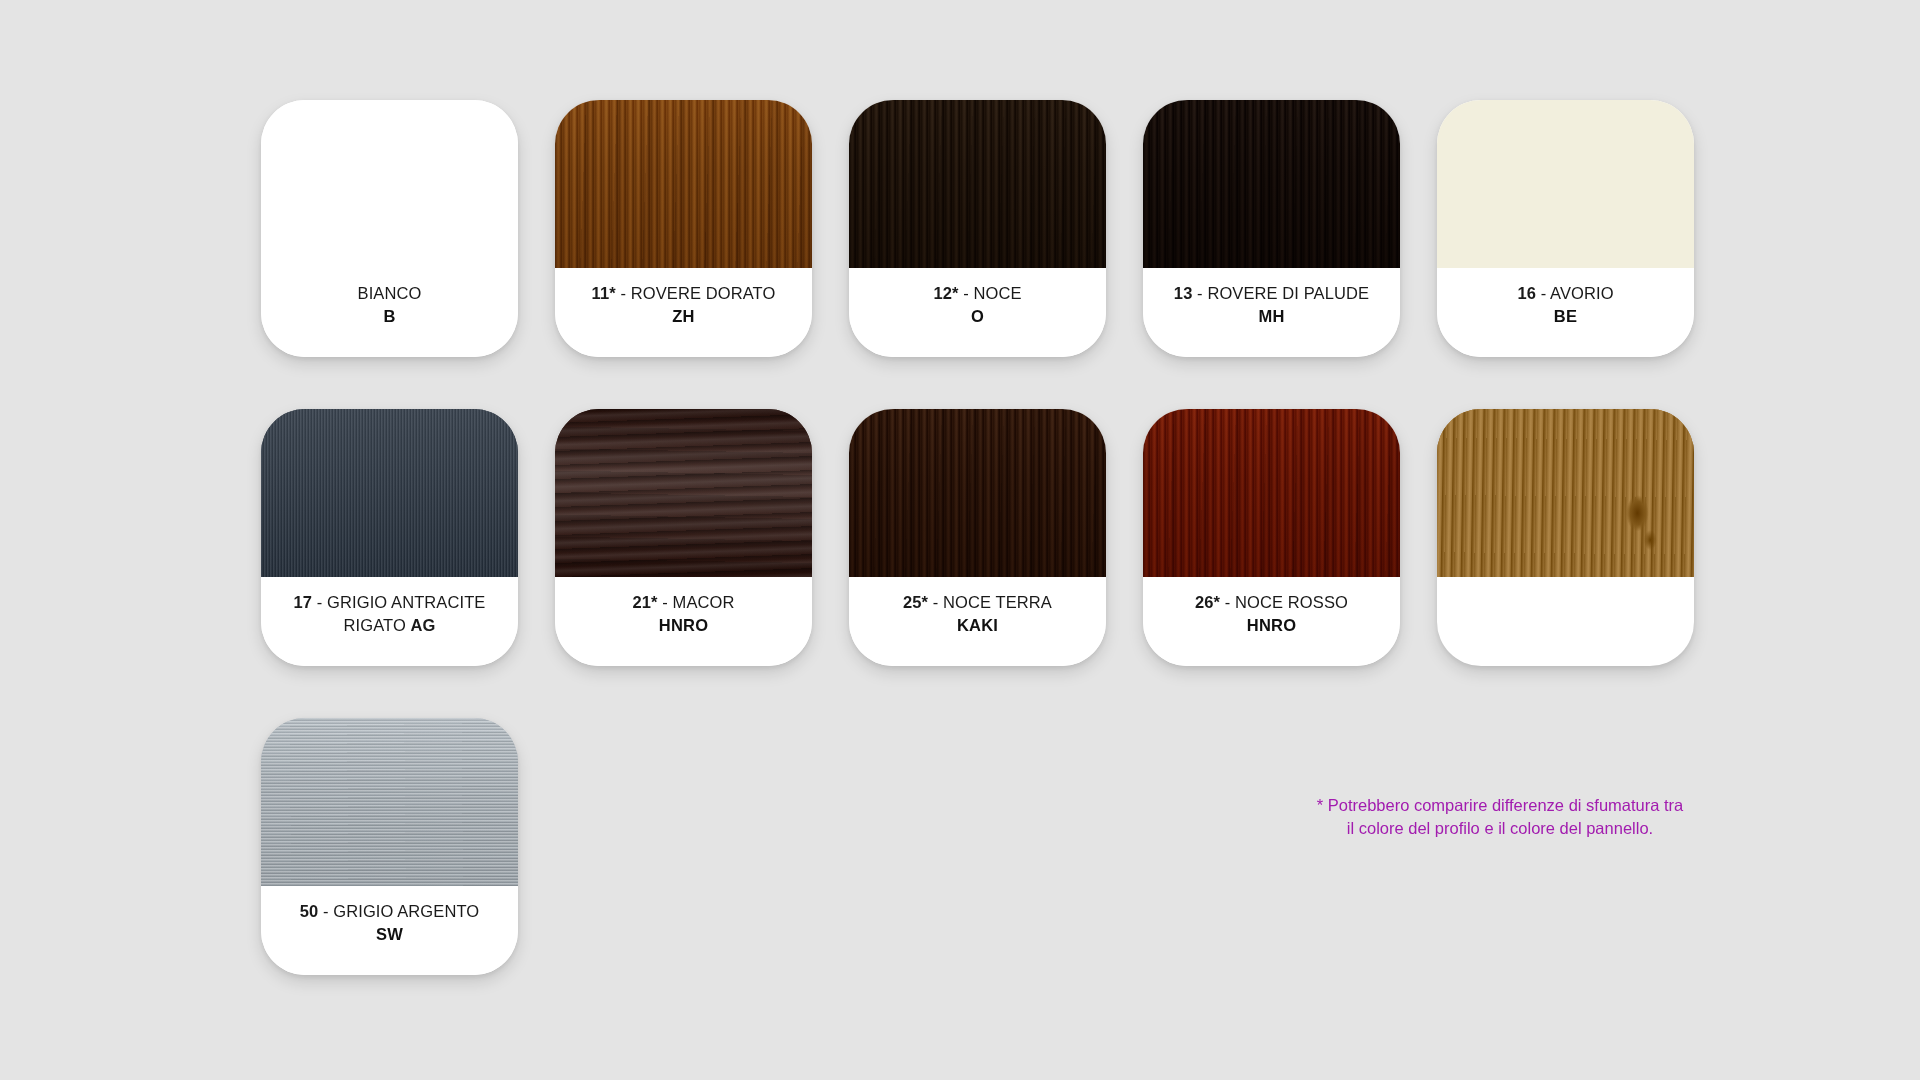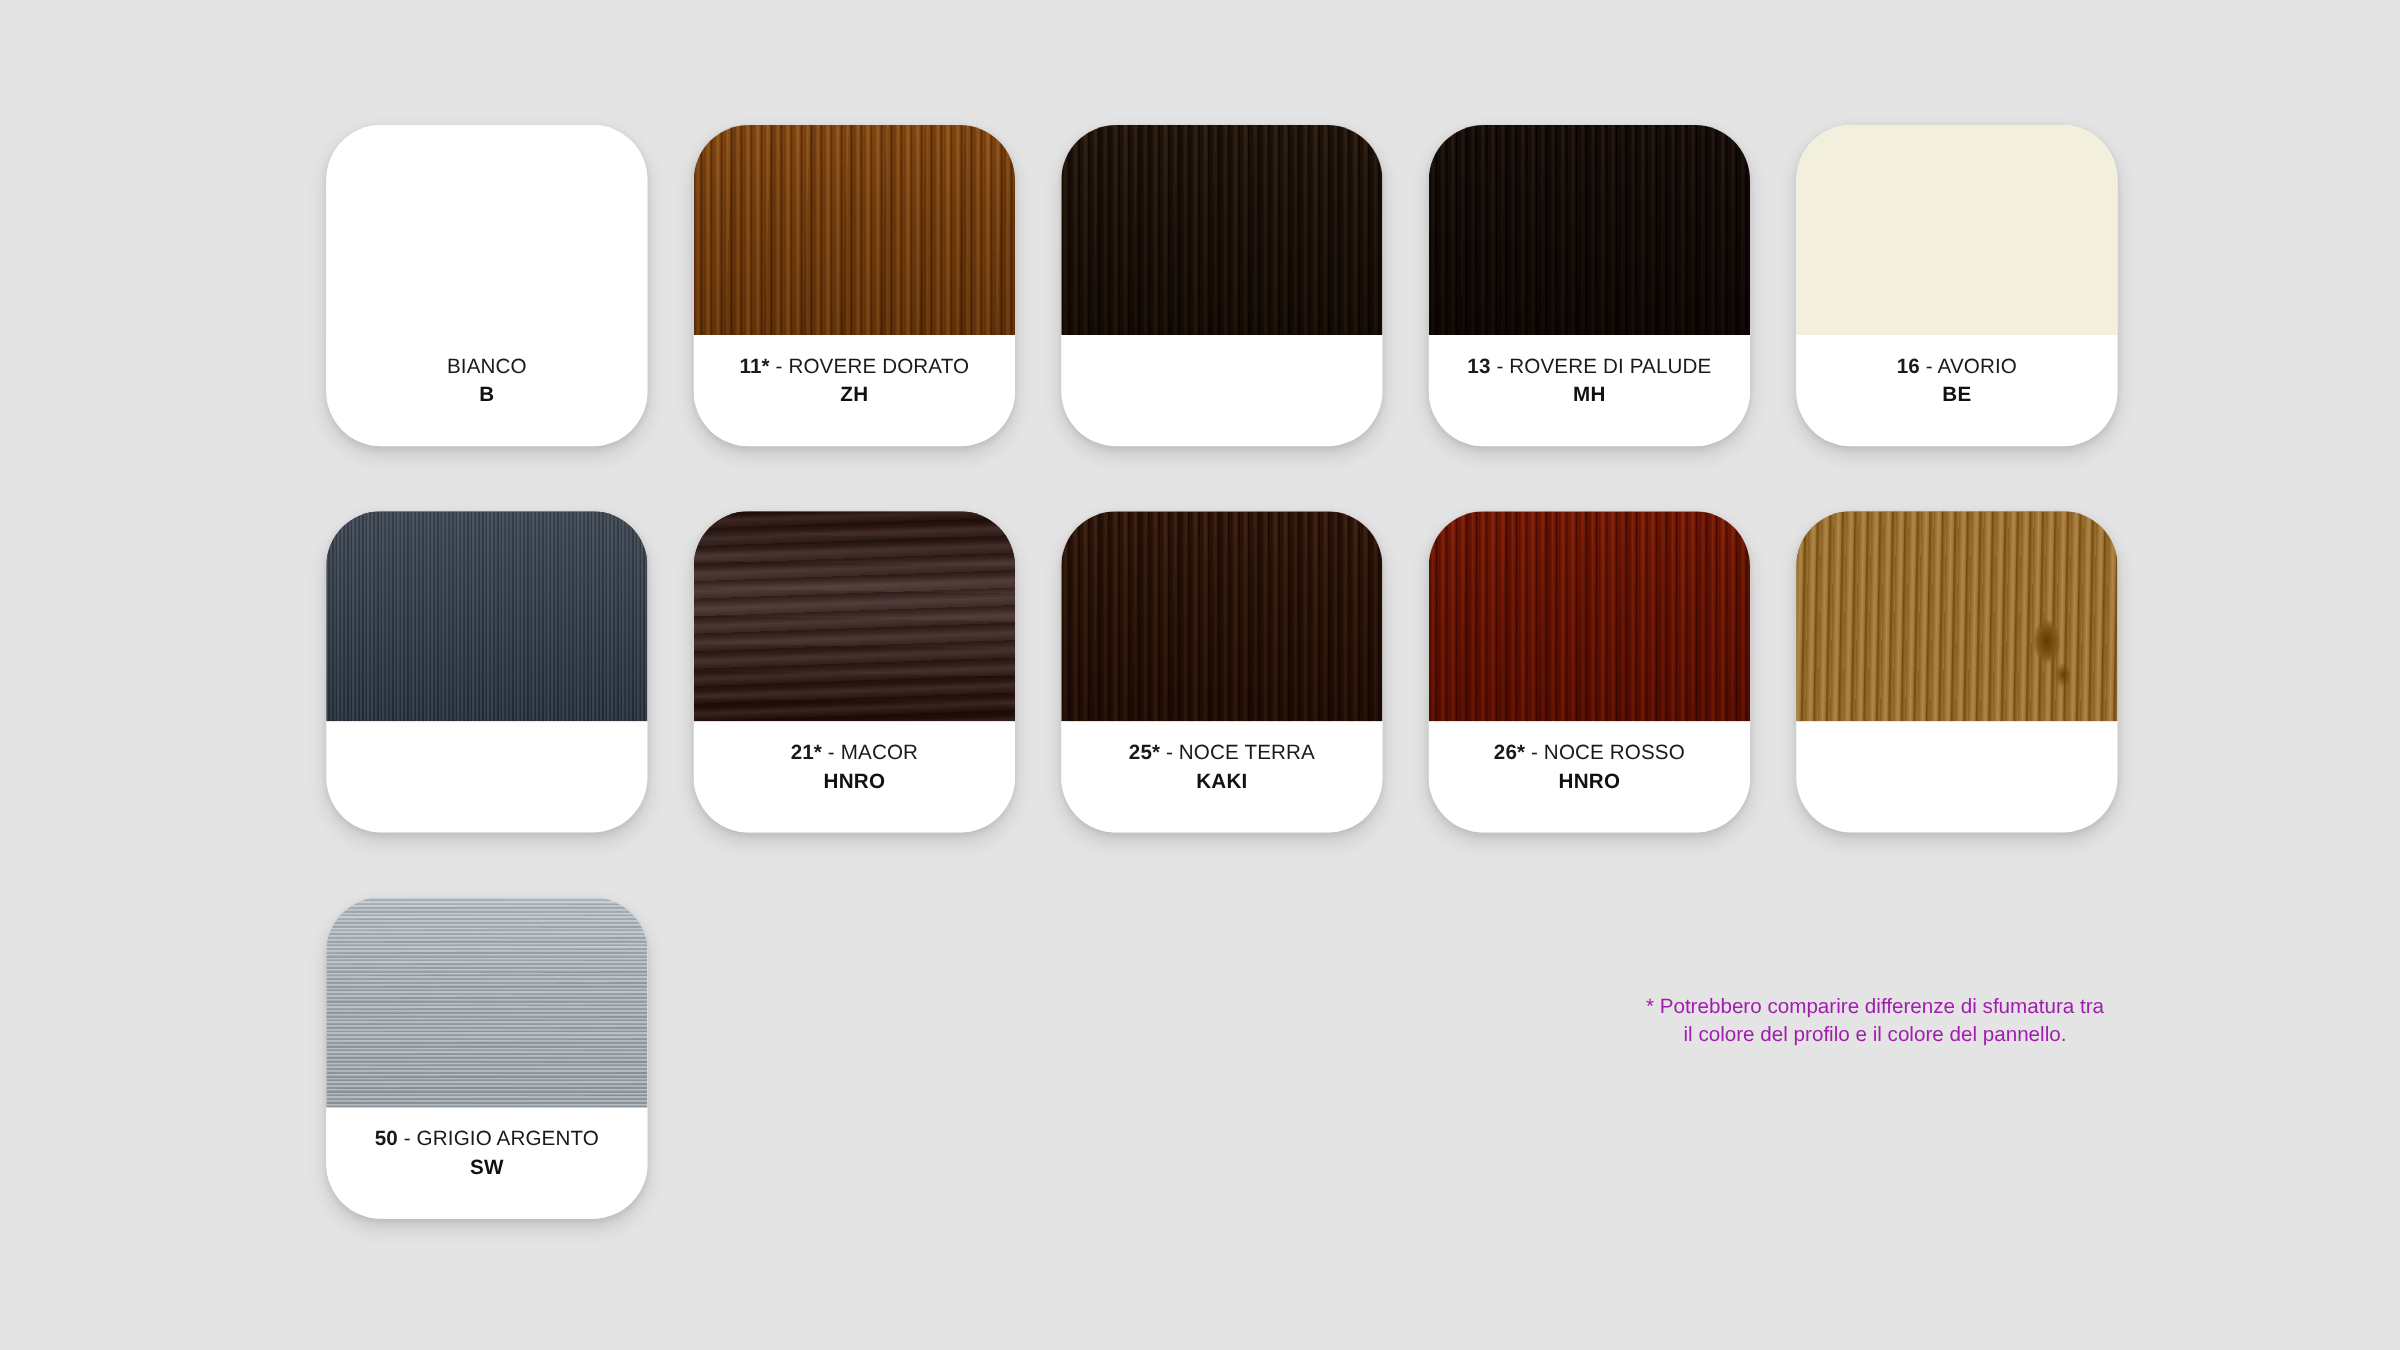--- a/index.html
+++ b/index.html
@@ -128,20 +128,24 @@
           </div>
           <div class="label">
             <div class="line1"><b>11*</b> - ROVERE DORATO</div>
             <div class="code">ZH</div>
           </div>
         </div>
         <div class="card">
           <div class="swatch">
             <div class="grain" style="background: repeating-linear-gradient(90deg, rgb(40, 27, 14) 0px, rgb(62, 49, 36) 2px, rgb(82, 69, 56) 3px, rgb(62, 49, 36) 5px, rgb(22, 9, 0) 6px, rgb(62, 49, 36) 8px), repeating-linear-gradient(92deg, rgba(0, 0, 0, 0.16) 0px, rgba(0, 0, 0, 0) 11px, rgba(255, 255, 255, 0.1) 19px, rgba(0, 0, 0, 0) 31px), linear-gradient(rgb(76, 63, 50) 0%, rgb(62, 49, 36) 42%, rgb(48, 35, 22) 100%) rgb(62, 49, 36); background-blend-mode: overlay, soft-light, normal;"></div>
           </div>
+          <div class="label">
+            <div class="line1"><b>12*</b> - NOCE</div>
+            <div class="code">O</div>
+          </div>
         </div>
         <div class="card">
           <div class="swatch">
             <div class="grain" style="background: repeating-linear-gradient(90deg, rgb(29, 17, 10) 0px, rgb(51, 39, 32) 2px, rgb(71, 59, 52) 3px, rgb(51, 39, 32) 5px, rgb(11, 0, 0) 6px, rgb(51, 39, 32) 8px), repeating-linear-gradient(92deg, rgba(0, 0, 0, 0.16) 0px, rgba(0, 0, 0, 0) 11px, rgba(255, 255, 255, 0.1) 19px, rgba(0, 0, 0, 0) 31px), linear-gradient(rgb(65, 53, 46) 0%, rgb(51, 39, 32) 42%, rgb(37, 25, 18) 100%) rgb(51, 39, 32); background-blend-mode: overlay, soft-light, normal;"></div>
           </div>
           <div class="label">
             <div class="line1"><b>13</b> - ROVERE DI PALUDE</div>
             <div class="code">MH</div>
           </div>
         </div>
@@ -152,20 +156,23 @@
           <div class="label">
             <div class="line1"><b>16</b> - AVORIO</div>
             <div class="code">BE</div>
           </div>
         </div>
       </div>
     <div class="row">
         <div class="card">
           <div class="swatch">
             <div class="grain" style="background: repeating-linear-gradient(90deg, rgba(255, 255, 255, 0.086) 0px, rgba(255, 255, 255, 0.086) 1px, rgba(0, 0, 0, 0.1) 2px, rgba(0, 0, 0, 0.1) 3px), linear-gradient(rgb(58, 68, 80) 0%, rgb(46, 56, 68) 55%, rgb(36, 46, 58) 100%) rgb(46, 56, 68);"></div>
+          </div>
+          <div class="label">
+            <div class="line1"><b>17</b> - GRIGIO ANTRACITE RIGATO <span class="inline-code">AG</span></div>
           </div>
         </div>
         <div class="card">
           <div class="swatch">
             <div class="grain" style="background: repeating-linear-gradient(178deg, rgba(0, 0, 0, 0.3) 0px, rgba(0, 0, 0, 0) 4px, rgba(255, 255, 255, 0.09) 8px, rgba(0, 0, 0, 0) 14px), repeating-linear-gradient(181deg, rgba(0, 0, 0, 0.18) 0px, rgba(0, 0, 0, 0) 22px), linear-gradient(rgb(40, 17, 12) 0%, rgb(74, 51, 46) 38%, rgb(58, 35, 30) 68%, rgb(36, 13, 8) 100%) rgb(58, 35, 30);"></div>
           </div>
           <div class="label">
             <div class="line1"><b>21*</b> - MACOR</div>
             <div class="code">HNRO</div>
           </div>

